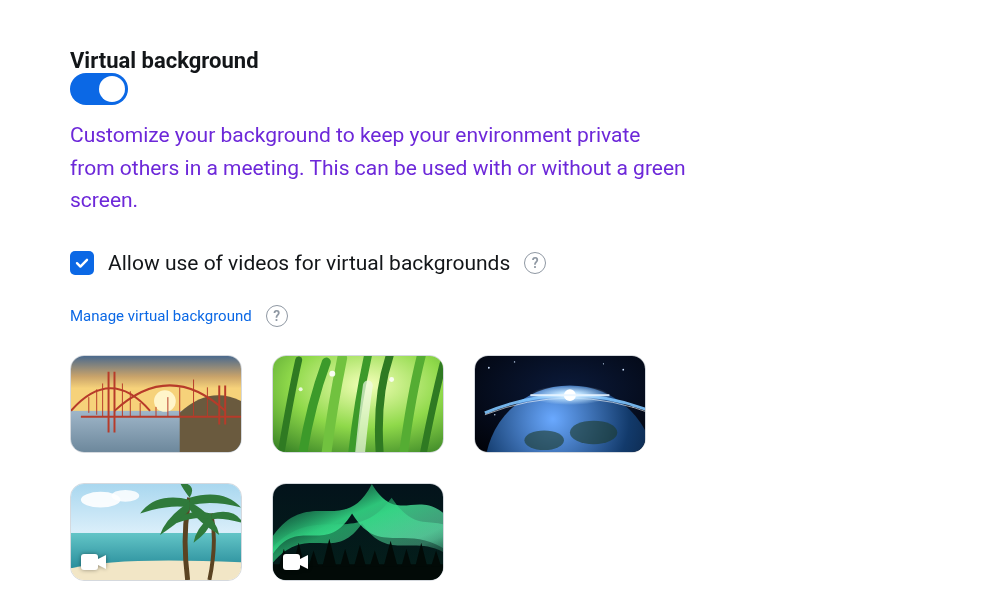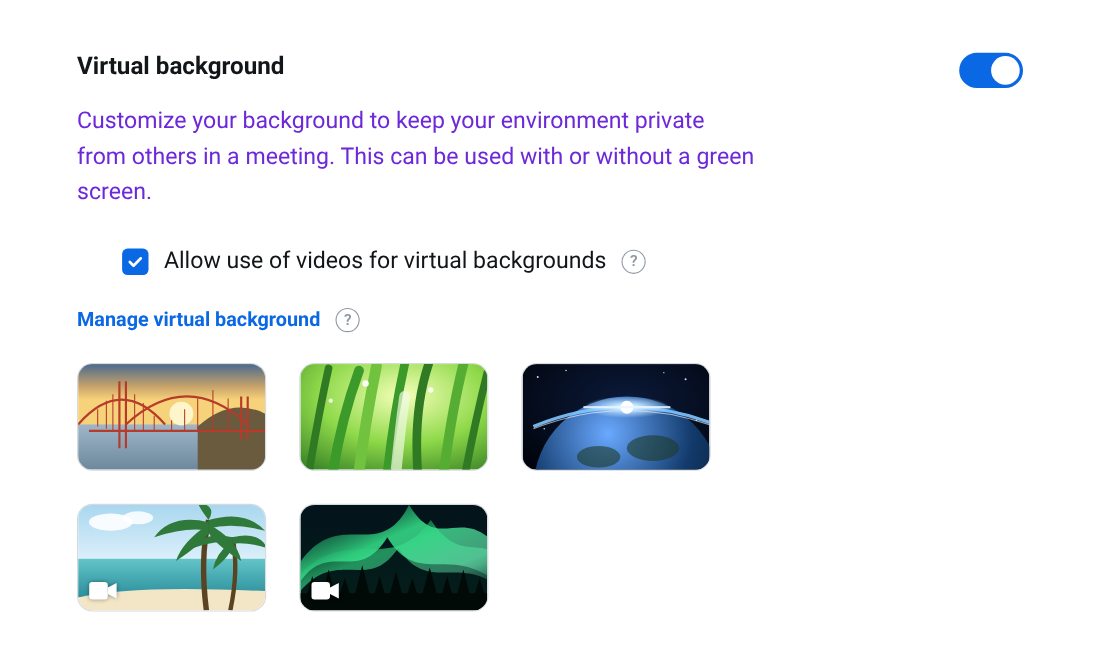--- a/index.html
+++ b/index.html
@@ -13,20 +13,21 @@
   }
   .container {
     padding: 48px 70px 40px 70px;
     position: relative;
   }
   .header-row {
     display: flex;
     align-items: flex-start;
     justify-content: space-between;
     margin-bottom: 14px;
+    flex-direction: column;
   }
   .title {
     font-size: 22px;
     font-weight: 700;
     color: #131619;
   }
   .description {
     font-size: 21px;
     line-height: 1.55;
     color: #6d28d9;
@@ -52,21 +53,20 @@
     height: 26px;
     border-radius: 50%;
     background: #ffffff;
   }
   
   .row {
     display: flex;
     align-items: center;
     gap: 14px;
     margin-bottom: 30px;
-    margin-left: 41px;
   }
   .cb {
     width: 24px; height: 24px;
     border-radius: 5px;
     background: #0b68e5;
     display: flex; align-items: center; justify-content: center;
     cursor: pointer;
     flex-shrink: 0;
   }
   .cb svg { width: 16px; height: 16px; display: block; }
@@ -85,24 +85,23 @@
     cursor: pointer;
     flex-shrink: 0;
   }
   .link-row {
     display: flex;
     align-items: center;
     gap: 14px;
     margin-bottom: 28px;
   }
   .link {
-    font-size: 18px;
+    font-size: 15px;
     color: #0b68e5;
     cursor: pointer;
-    font-weight: bold;
   }
   
   .thumbs {
     display: flex;
     flex-wrap: wrap;
     gap: 30px 30px;
     max-width: 700px;
   }
   .thumb {
     width: 172px;

